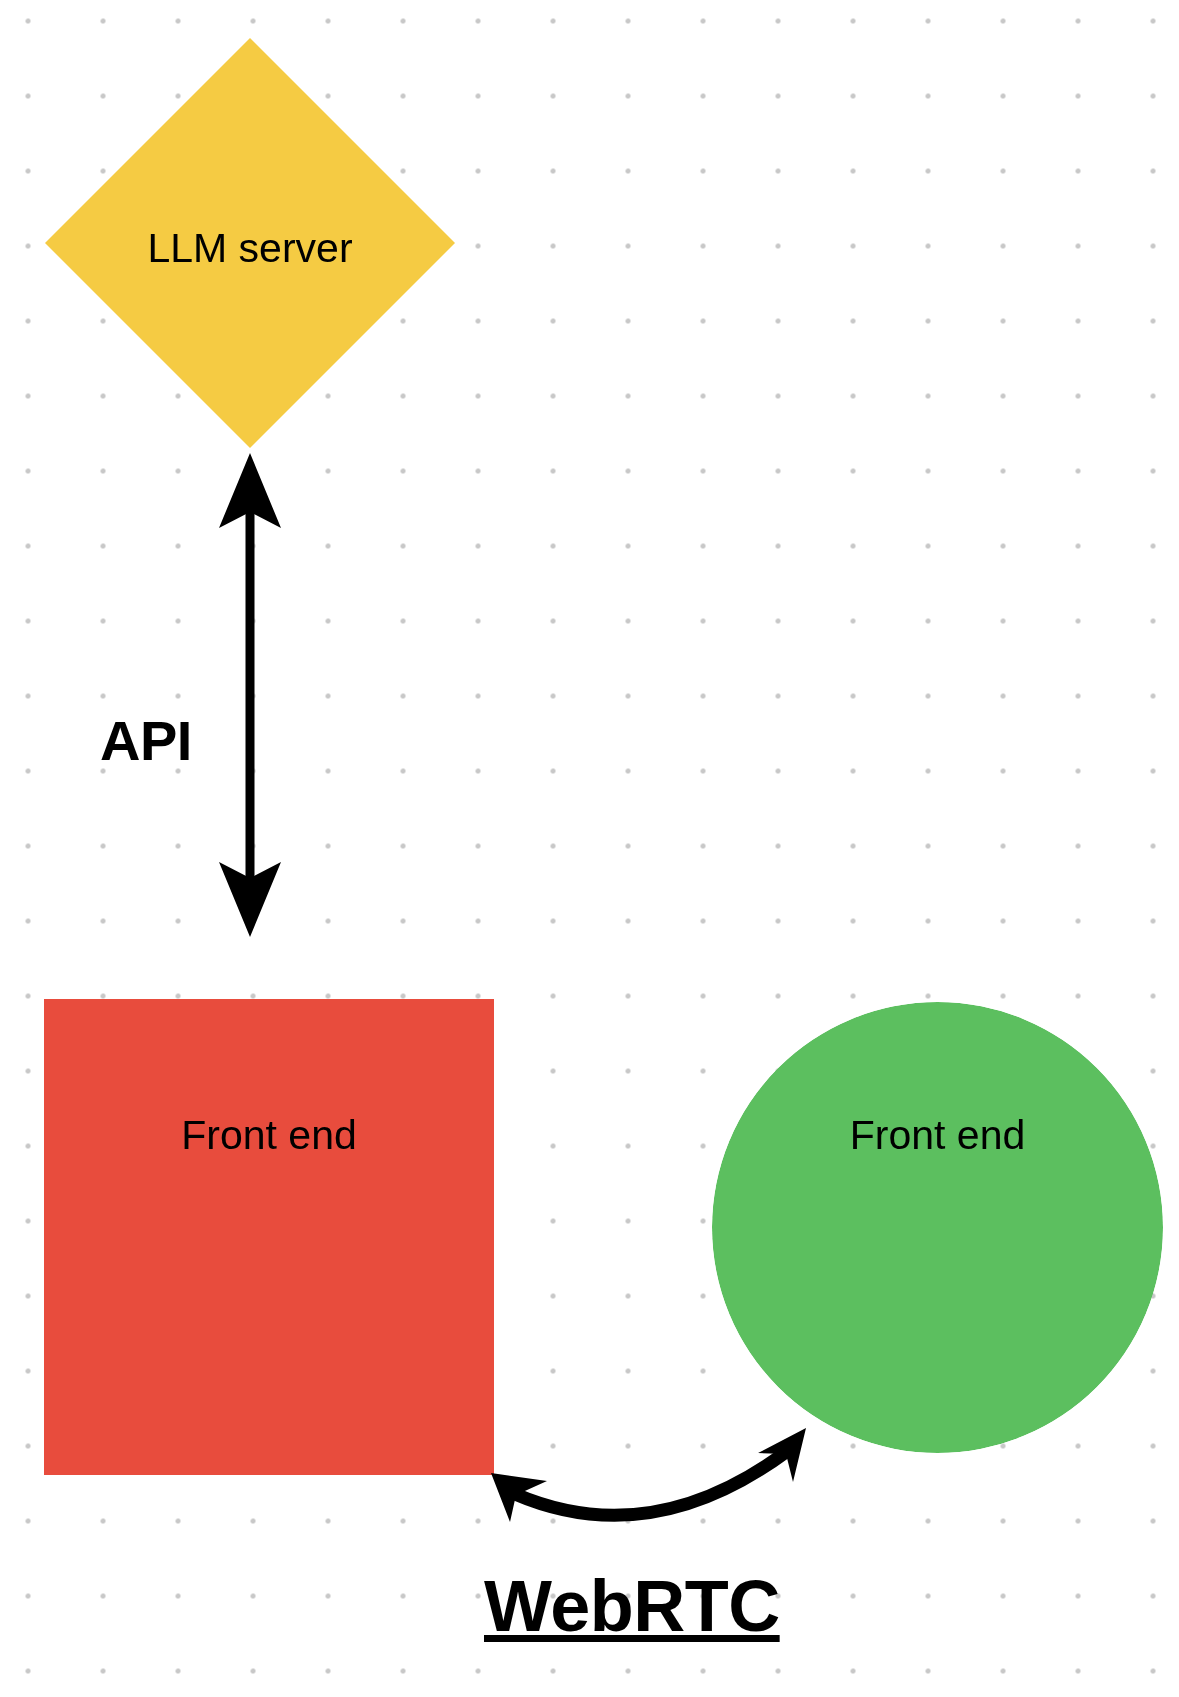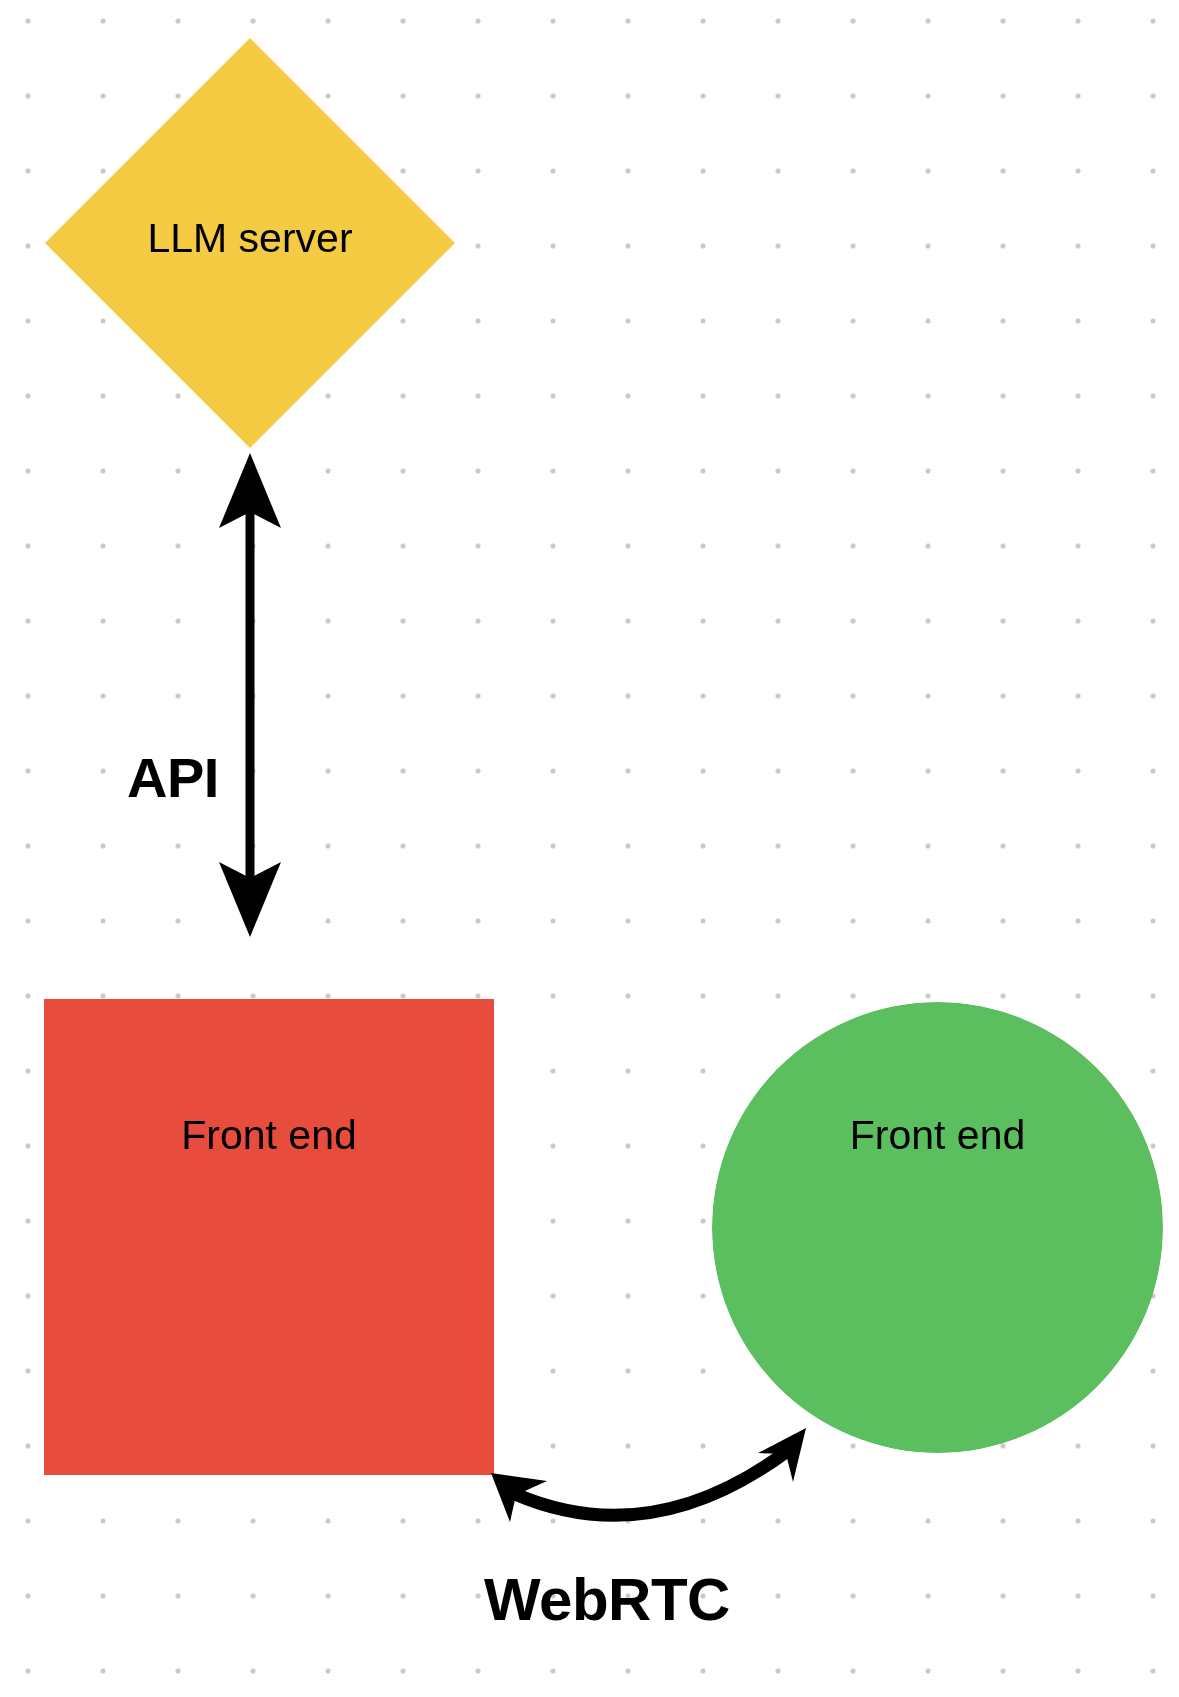--- a/index.html
+++ b/index.html
@@ -51,21 +51,21 @@
   
   #llm-diamond {
     position: absolute;
     left: 45px;
     top: 38px;
     width: 410px;
     height: 410px;
   }
   #llm-label {
     left: 45px;
-    top: 218px;
+    top: 228px;
     width: 410px;
     font-size: 41px;
   }
   
   #backend-square {
     position: absolute;
     left: 44px;
     top: 999px;
     width: 450px;
     height: 476px;
@@ -87,30 +87,30 @@
   }
   #frontend-label {
     left: 712px;
     top: 1115px;
     width: 451px;
     font-size: 41px;
   }
   
   #api-label {
     left: 100px;
-    top: 750px;
+    top: 713px;
     font-size: 56px;
     letter-spacing: -0.5px;
-    margin-left: 27px;
   }
   #webrtc-label {
     left: 484px;
     top: 1570px;
-    font-size: 60px;
+    font-size: 72px;
     letter-spacing: -0.5px;
+    text-decoration: underline;
   }
 </style>
 </head>
 <body>
 
 <div id="canvas">
 
   <div id="dot-grid"></div>
 
   <div id="shape-layer">

